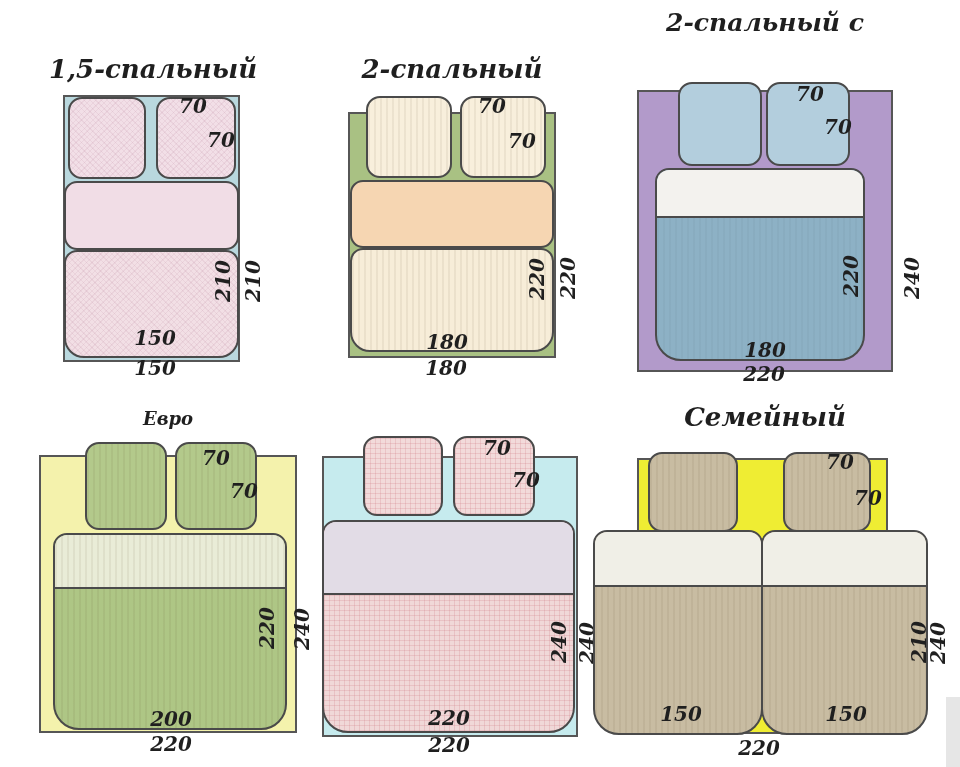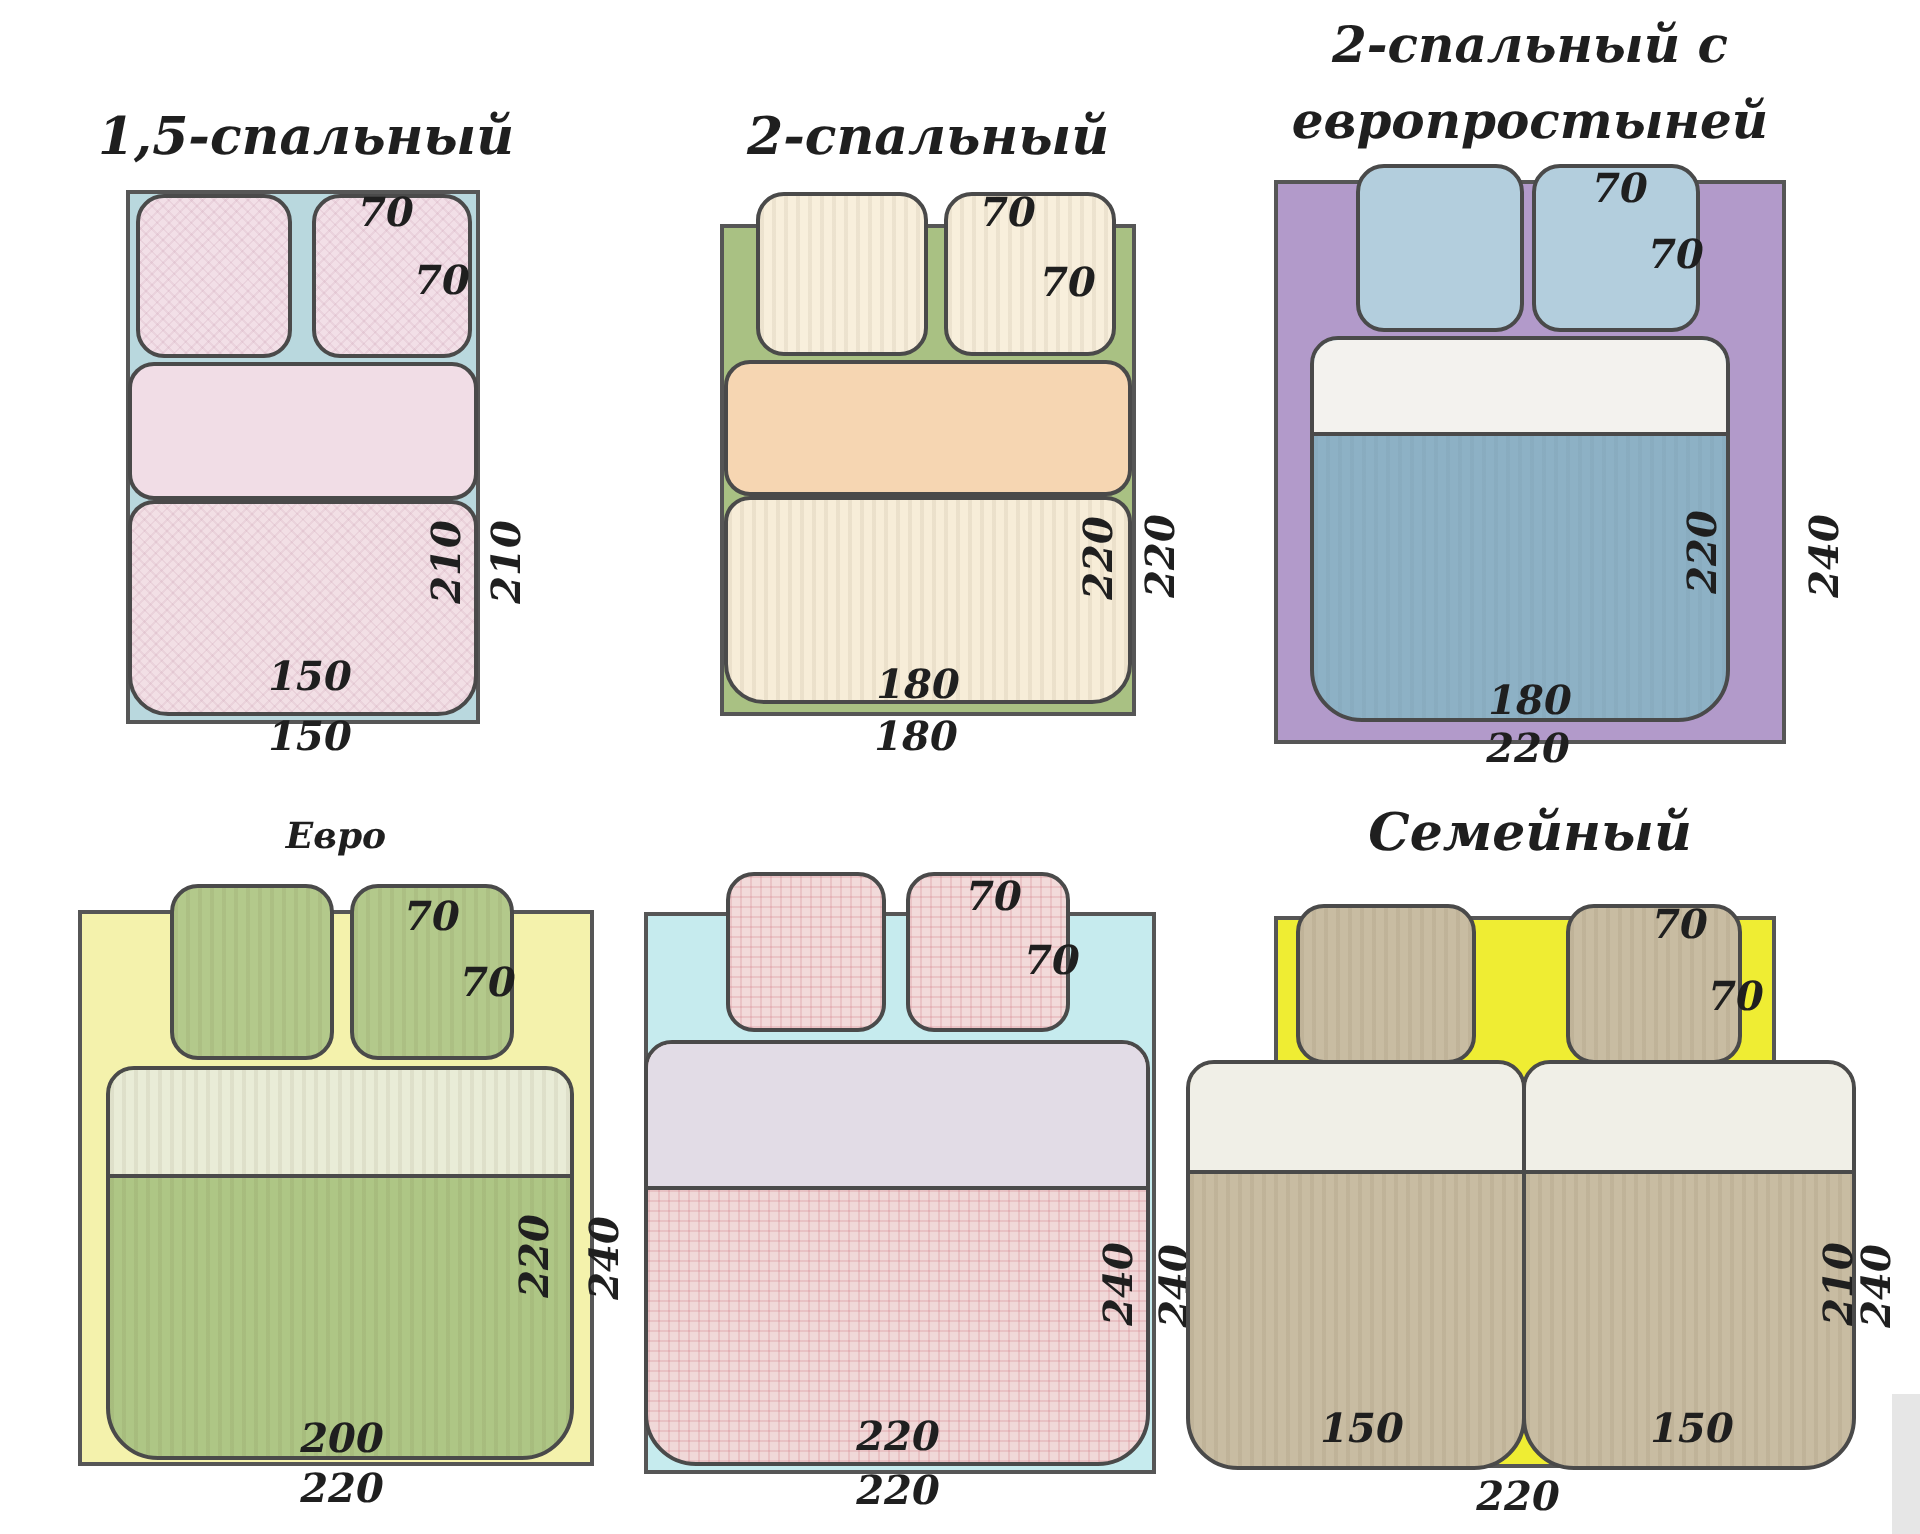--- a/index.html
+++ b/index.html
@@ -36,38 +36,37 @@
     <div class="band" style="left:31px;top:141px;width:175px;height:69px;"></div>
     <div class="bodyrect tx-diag" style="left:31px;top:210px;width:175px;height:108px;"></div>
     <div class="num" style="left:142px;top:55px;width:36px;">70</div>
     <div class="num" style="left:170px;top:89px;width:36px;">70</div>
     <div class="num rot" style="left:165px;top:230px;width:50px;">210</div>
     <div class="num rot" style="left:195px;top:230px;width:50px;">210</div>
     <div class="num" style="left:92px;top:287px;width:60px;">150</div>
     <div class="num" style="left:92px;top:317px;width:60px;">150</div>
   </div>
 
-  <div class="panel" style="left: 344px; top: 40px; width: 240px; height: 350px; --sheet: #a9c183; --pillow: #f8efdc; --band: #f6d6b2; --body: #f7edd8;">
+  <div class="panel" style="left: 332px; top: 40px; width: 240px; height: 350px; --sheet: #a9c183; --pillow: #f8efdc; --band: #f6d6b2; --body: #f7edd8;">
     <div class="title" style="left:0;top:12px;width:240px;">2-спальный</div>
     <div class="sheet" style="left:16px;top:72px;width:208px;height:246px;"></div>
     <div class="pillow tx-vert" style="left:34px;top:56px;width:86px;height:82px;"></div>
     <div class="pillow tx-vert" style="left:128px;top:56px;width:86px;height:82px;"></div>
     <div class="band" style="left:18px;top:140px;width:204px;height:68px;"></div>
     <div class="bodyrect tx-vert" style="left:18px;top:208px;width:204px;height:104px;"></div>
     <div class="num" style="left:142px;top:55px;width:36px;">70</div>
     <div class="num" style="left:172px;top:90px;width:36px;">70</div>
     <div class="num rot" style="left:180px;top:228px;width:50px;">220</div>
     <div class="num rot" style="left:211px;top:227px;width:50px;">220</div>
     <div class="num" style="left:85px;top:291px;width:60px;">180</div>
     <div class="num" style="left:84px;top:317px;width:60px;">180</div>
   </div>
 
   <div class="panel" style="left: 625px; top: 0px; width: 335px; height: 392px; --sheet: #b29aca; --pillow: #b3cedd; --band: #f3f2ee; --body: #8db1c5;">
     <div class="title" style="left:0;top:6px;width:280px;font-size:25px;">2-спальный с</div>
-    <div class="title" style="left:0;top:44px;width:280px;font-size:25px;">европростыней</div>
     <div class="sheet" style="left:12px;top:90px;width:256px;height:282px;"></div>
     <div class="pillow" style="left:53px;top:82px;width:84px;height:84px;"></div>
     <div class="pillow" style="left:141px;top:82px;width:84px;height:84px;"></div>
     <div class="duvet tx-vert-soft" style="left:30px;top:168px;width:210px;height:193px;">
       <div class="fold" style="height:48px;"></div>
     </div>
     <div class="num" style="left:167px;top:83px;width:36px;">70</div>
     <div class="num" style="left:195px;top:116px;width:36px;">70</div>
     <div class="num rot" style="left:201px;top:265px;width:50px;">220</div>
     <div class="num rot" style="left:262px;top:267px;width:50px;">240</div>

